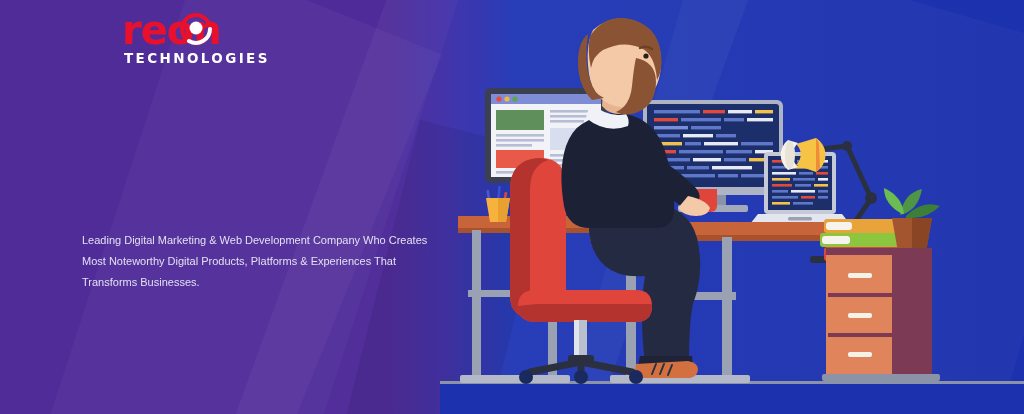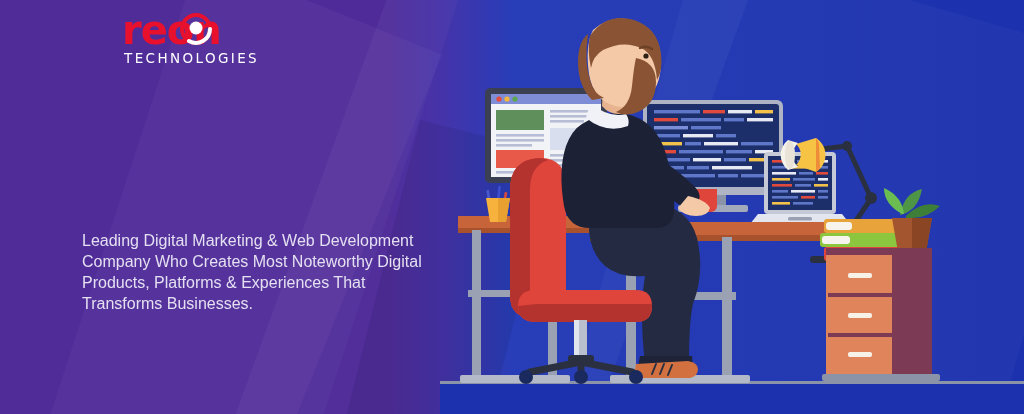--- a/index.html
+++ b/index.html
@@ -87,21 +87,21 @@
     left: 57px;
     top: 2px;
     width: 34px;
     height: 34px;
   }
   .logo-sub {
     position: absolute;
     left: 2px;
     top: 40px;
     font-size: 13.5px;
-    font-weight: normal;
+    font-weight: bold;
     letter-spacing: 2.4px;
     color: #ffffff;
     font-family: "DejaVu Sans", sans-serif;
   }
 
   
   .headline {
     position: absolute;
     left: 82px;
     top: 80px;
@@ -114,21 +114,21 @@
     letter-spacing: 0.3px;
     font-family: "DejaVu Sans", sans-serif;
   }
   .subcopy {
     position: absolute;
     left: 82px;
     top: 230px;
     width: 360px;
     margin: 0;
     color: #e4e0f2;
-    font-size: 16px;
+    font-size: 11px;
     line-height: 21px;
   }
 
   
   .illustration {
     position: absolute;
     left: 440px;
     top: 0;
     width: 584px;
     height: 414px;

